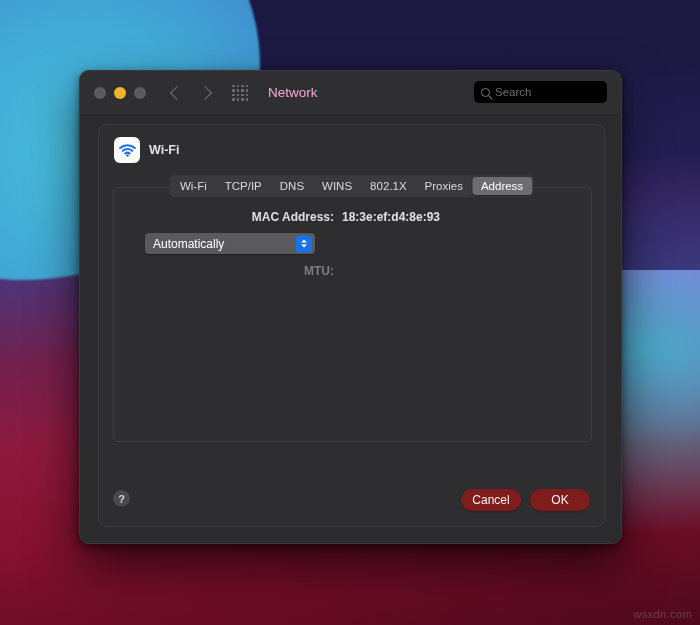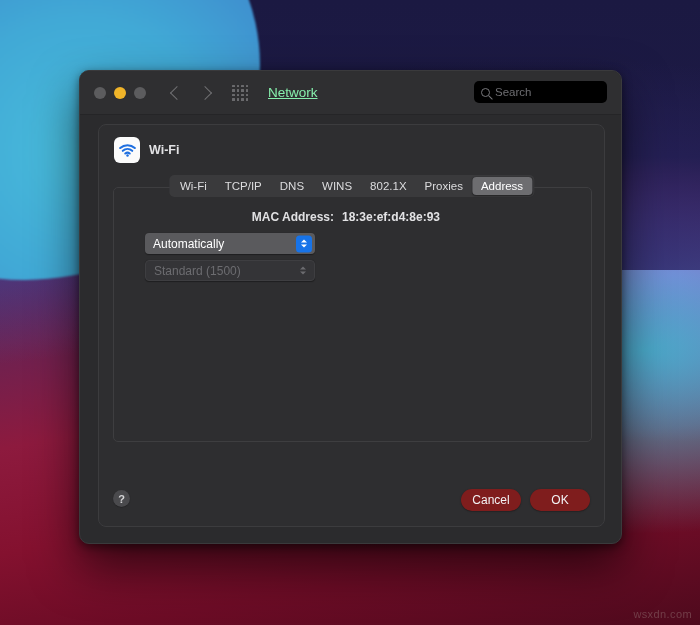--- a/index.html
+++ b/index.html
@@ -107,24 +107,23 @@
     display: grid;
     grid-template-columns: repeat(4, 2.5px);
     grid-template-rows: repeat(4, 2.5px);
     gap: 2px;
   }
   #gridicon i { background: #6a6a6d; border-radius: 0.5px; display: block;
                 width: 2.5px; height: 2.5px; }
 
   #wintitle {
     margin-left: 20px;
-    color: #86efac;
+    color: #f9a8d4;
     font-size: 13.5px;
     font-weight: 500;
-    text-decoration: underline;
   }
 
   #searchbox {
     position: absolute;
     right: 14px; top: 10px;
     width: 133px; height: 22px;
     background: #000000;
     border-radius: 5px;
     display: flex; align-items: center;
     padding: 0 7px;
@@ -387,27 +386,21 @@
           <div class="popup">
             <span>Automatically</span>
             <span class="stepper">
               <span class="chev up"></span>
               <span class="chev down"></span>
             </span>
           </div>
         </div>
 
         <div class="frow">
-          <div class="popup disabled">
-            <span>Standard  (1500)</span>
-            <span class="stepper">
-              <span class="chev up"></span>
-              <span class="chev down"></span>
-            </span>
-          </div>
+          <div class="flabel dim">MTU:</div>
         </div>
 
       </div>
     </div>
 
     <div id="footer">
       <div id="helpbtn">?</div>
       <div class="btn" id="cancelbtn">Cancel</div>
       <div class="btn" id="okbtn">OK</div>
     </div>

